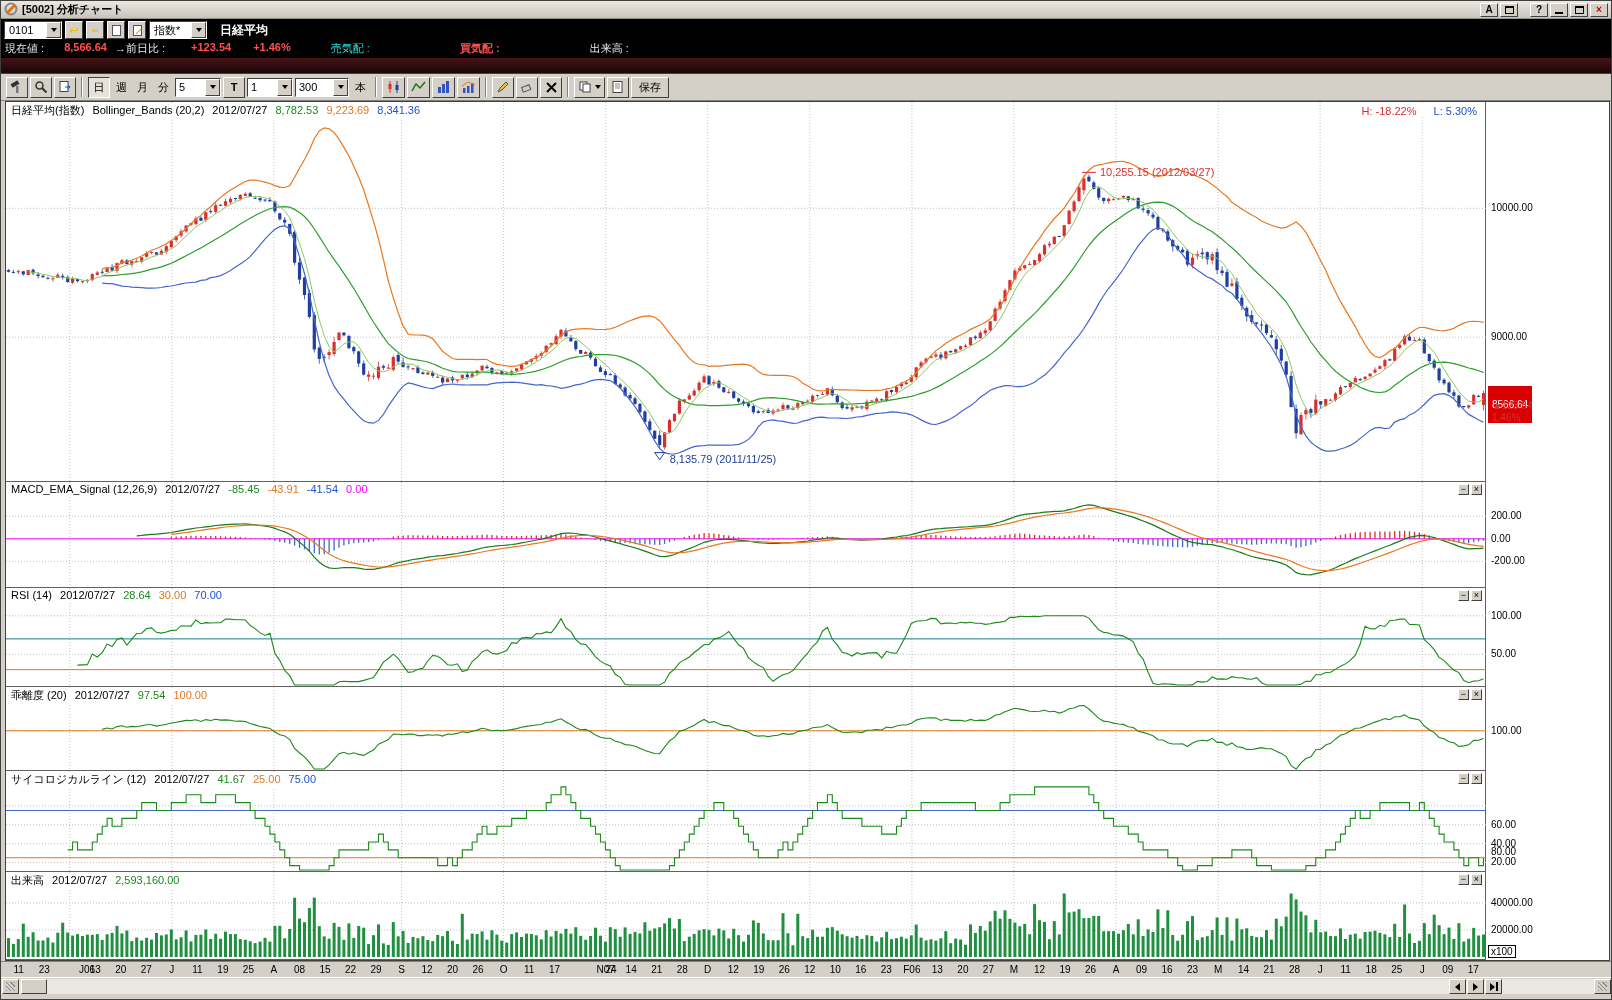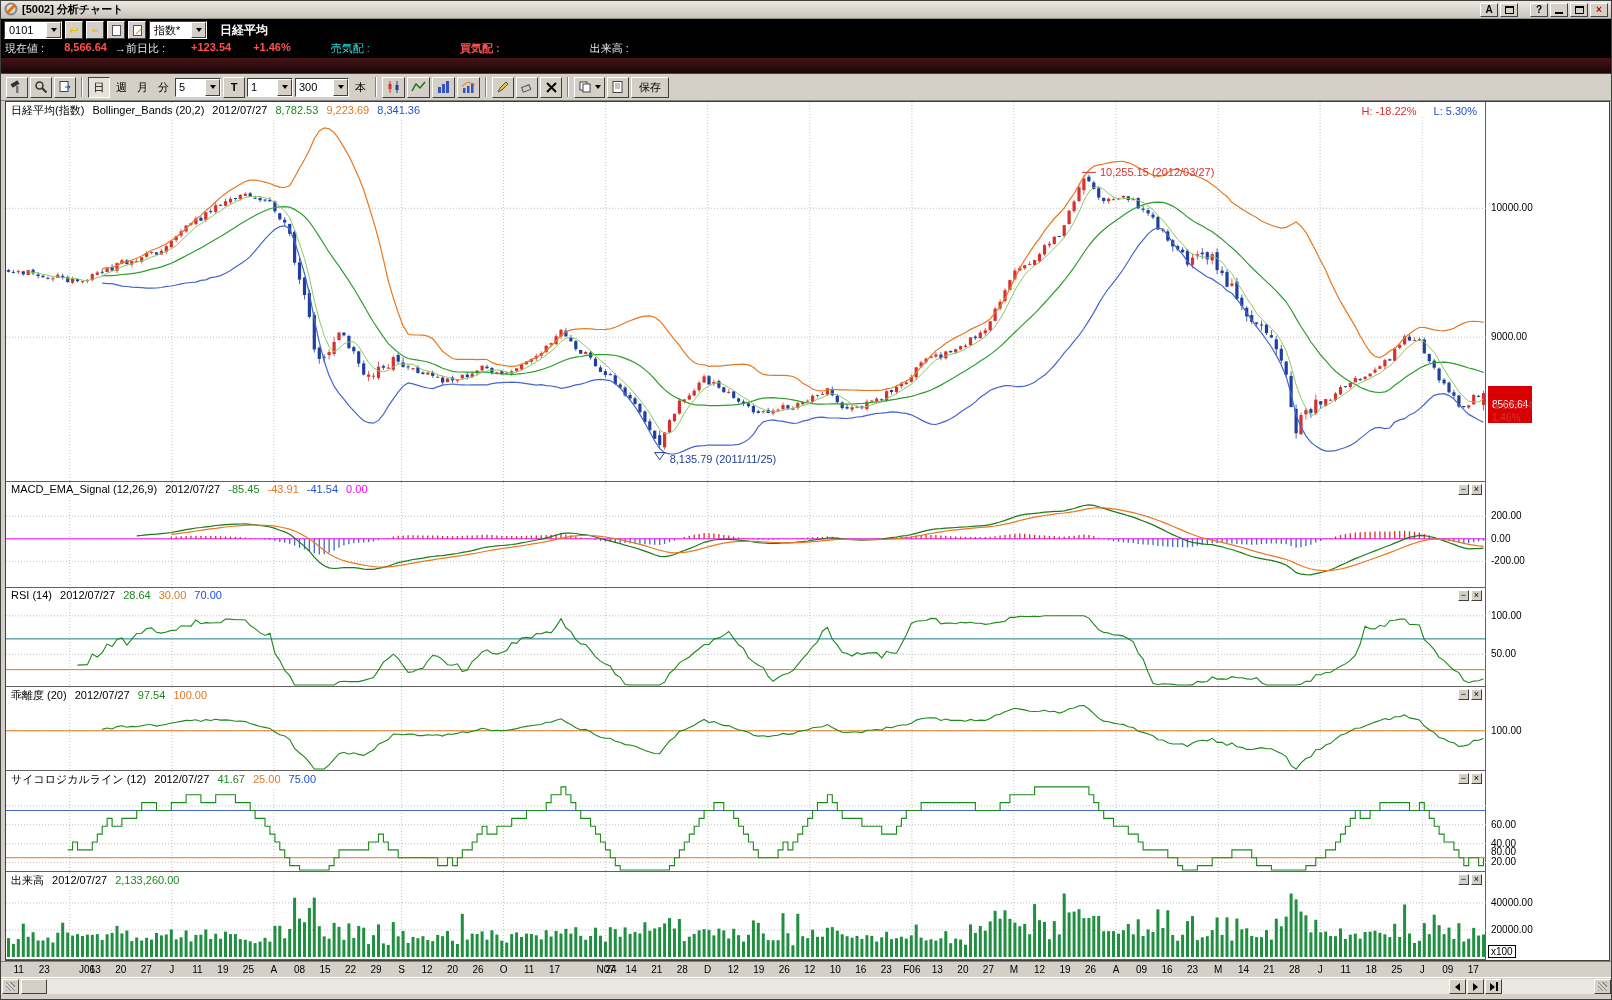--- a/index.html
+++ b/index.html
@@ -1338,21 +1338,21 @@
           <span class="tick" style="top: 66.5556px;">40.00</span>
           <span class="tick" style="top: 85.4444px;">20.00</span>
         </div>
     </div>
 
     <div class="prow" style="height:88px">
       <div class="plot" id="plot-vol">
         <div class="legend">
           <span class="lg">出来高</span>
           <span class="lg">2012/07/27</span>
-          <span class="lg v-green">2,133,260.00</span>
+          <span class="lg v-green">2,593,160.00</span>
         </div>
         <div class="mini-btns">
             <span class="mini">−</span>
             <span class="mini">×</span>
           </div>
       <svg width="1480" height="88">
             <line x1="63.8" y1="0" x2="63.8" y2="88" stroke="#c0c0c0" stroke-dasharray="1,2"></line>
             <line x1="165.9" y1="0" x2="165.9" y2="88" stroke="#c0c0c0" stroke-dasharray="1,2"></line>
             <line x1="267.9" y1="0" x2="267.9" y2="88" stroke="#c0c0c0" stroke-dasharray="1,2"></line>
             <line x1="395.5" y1="0" x2="395.5" y2="88" stroke="#c0c0c0" stroke-dasharray="1,2"></line>

